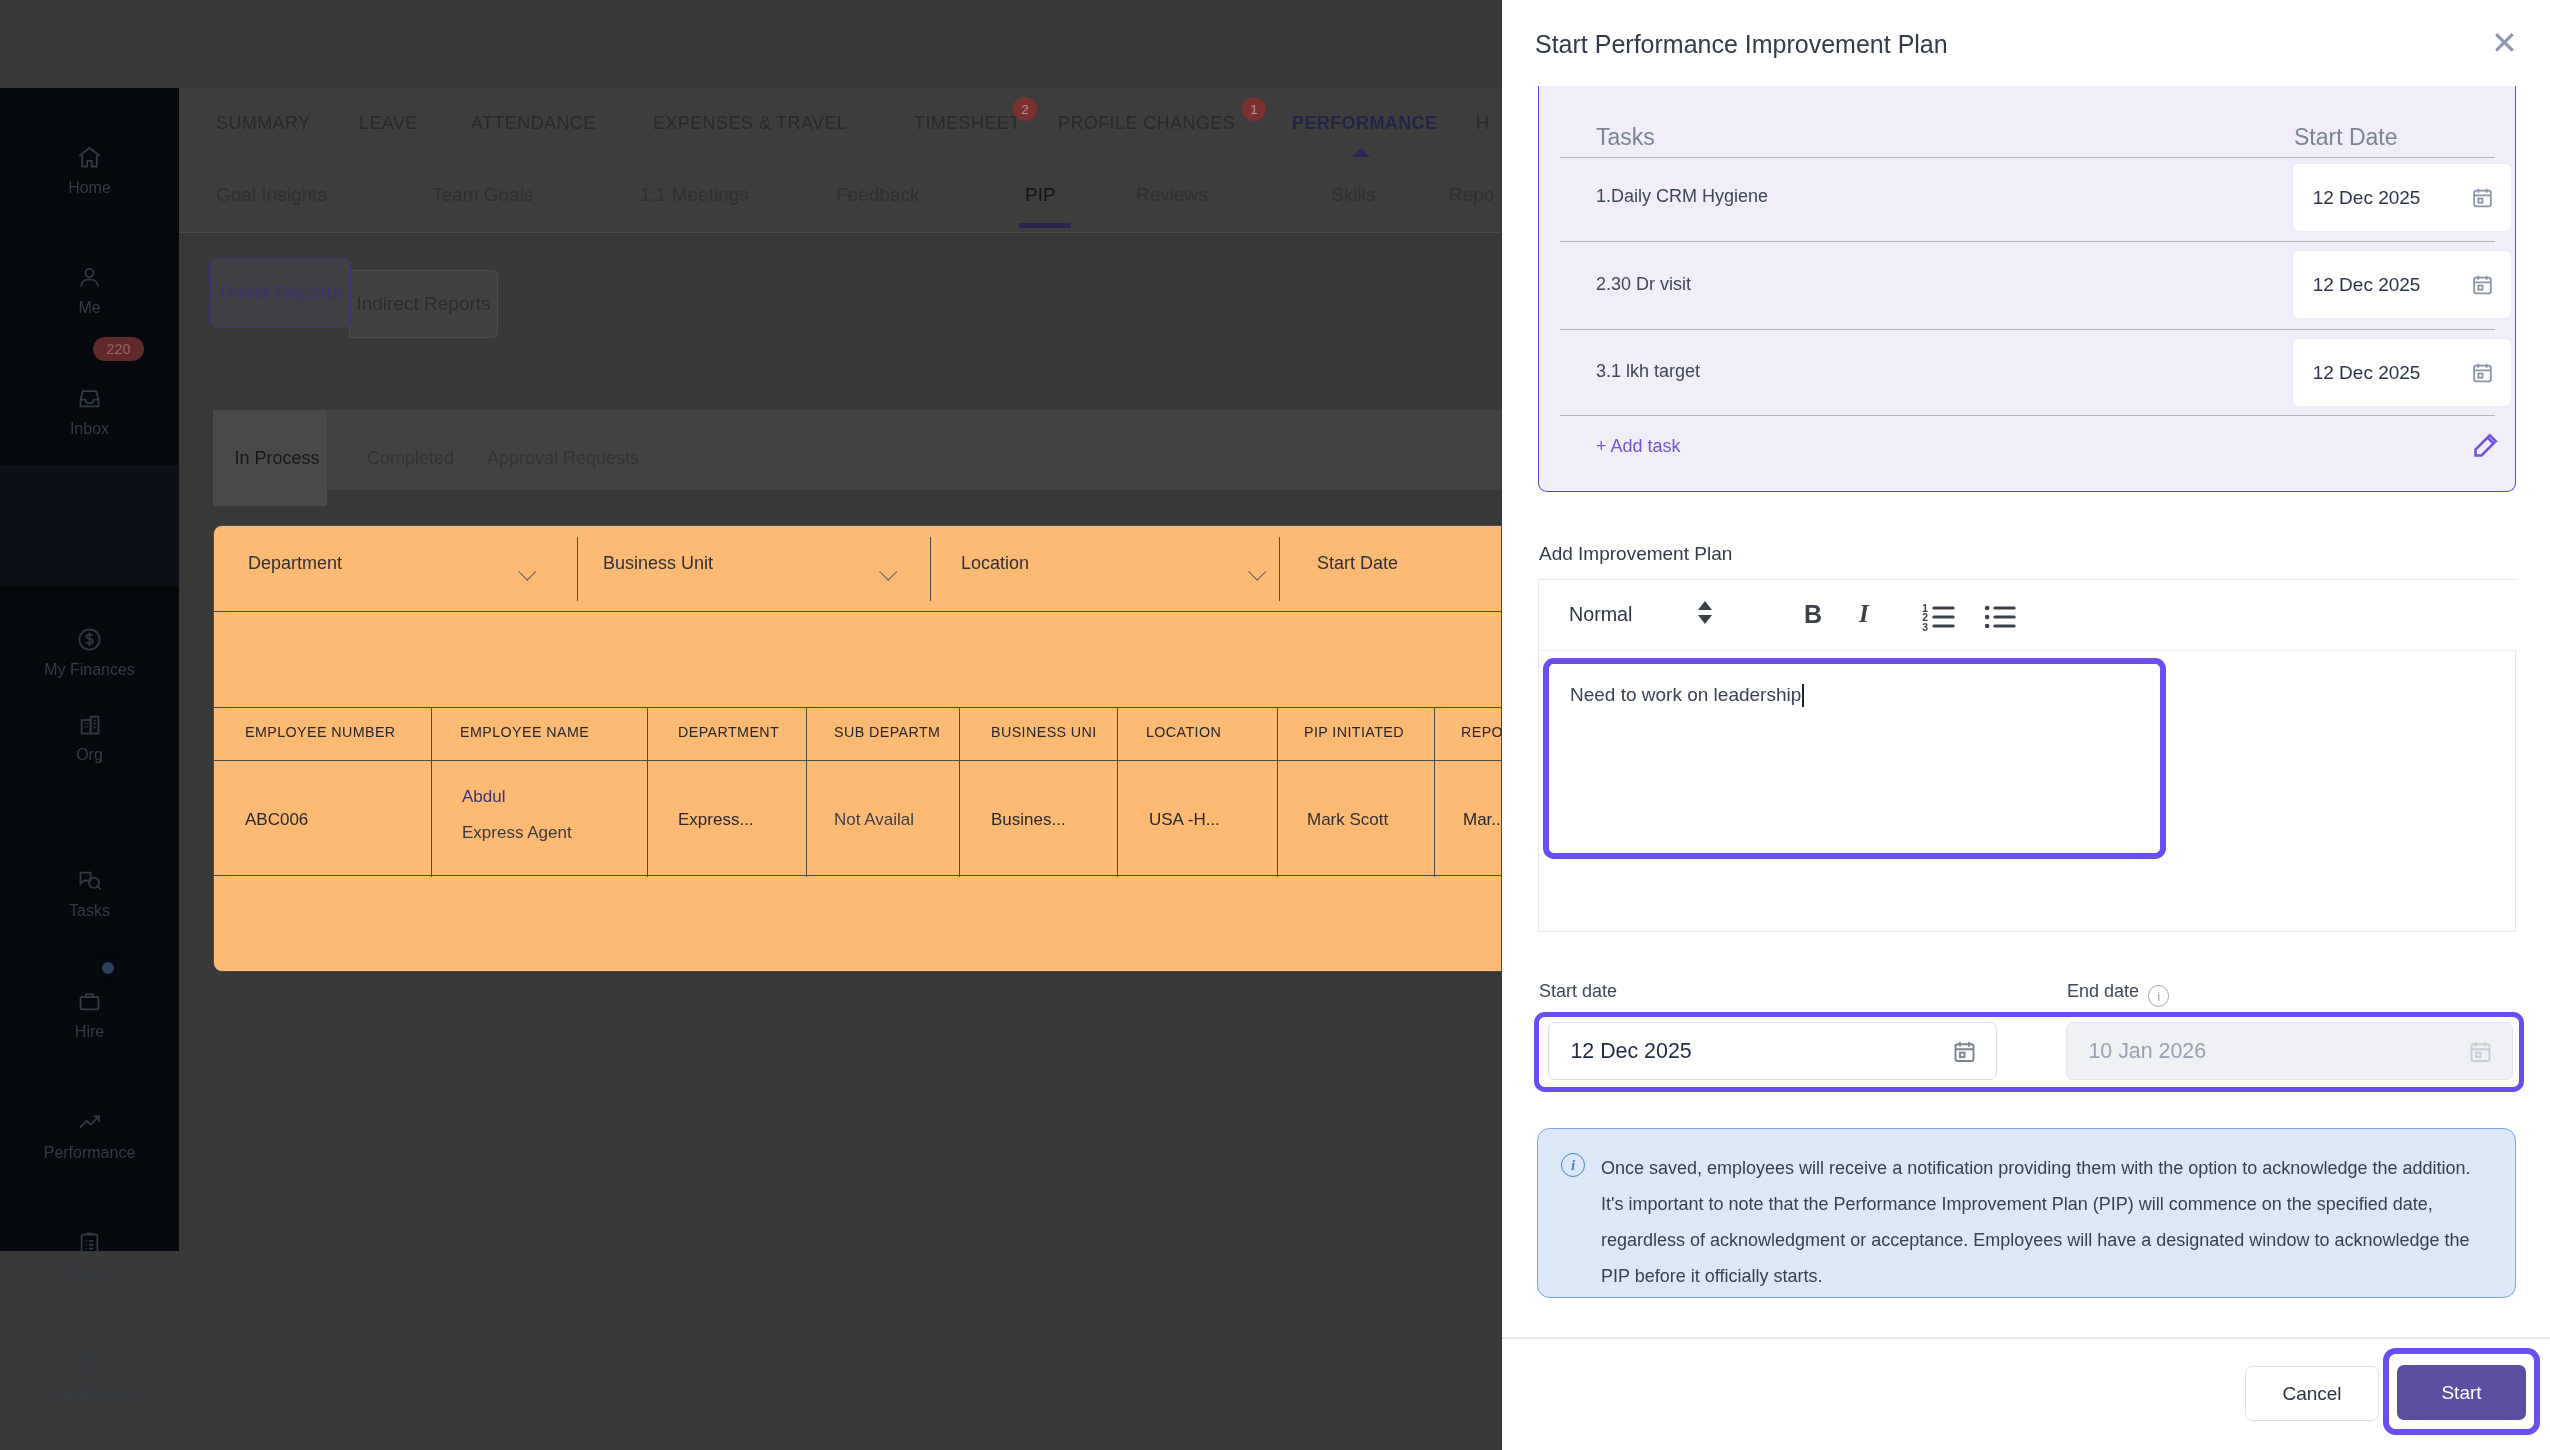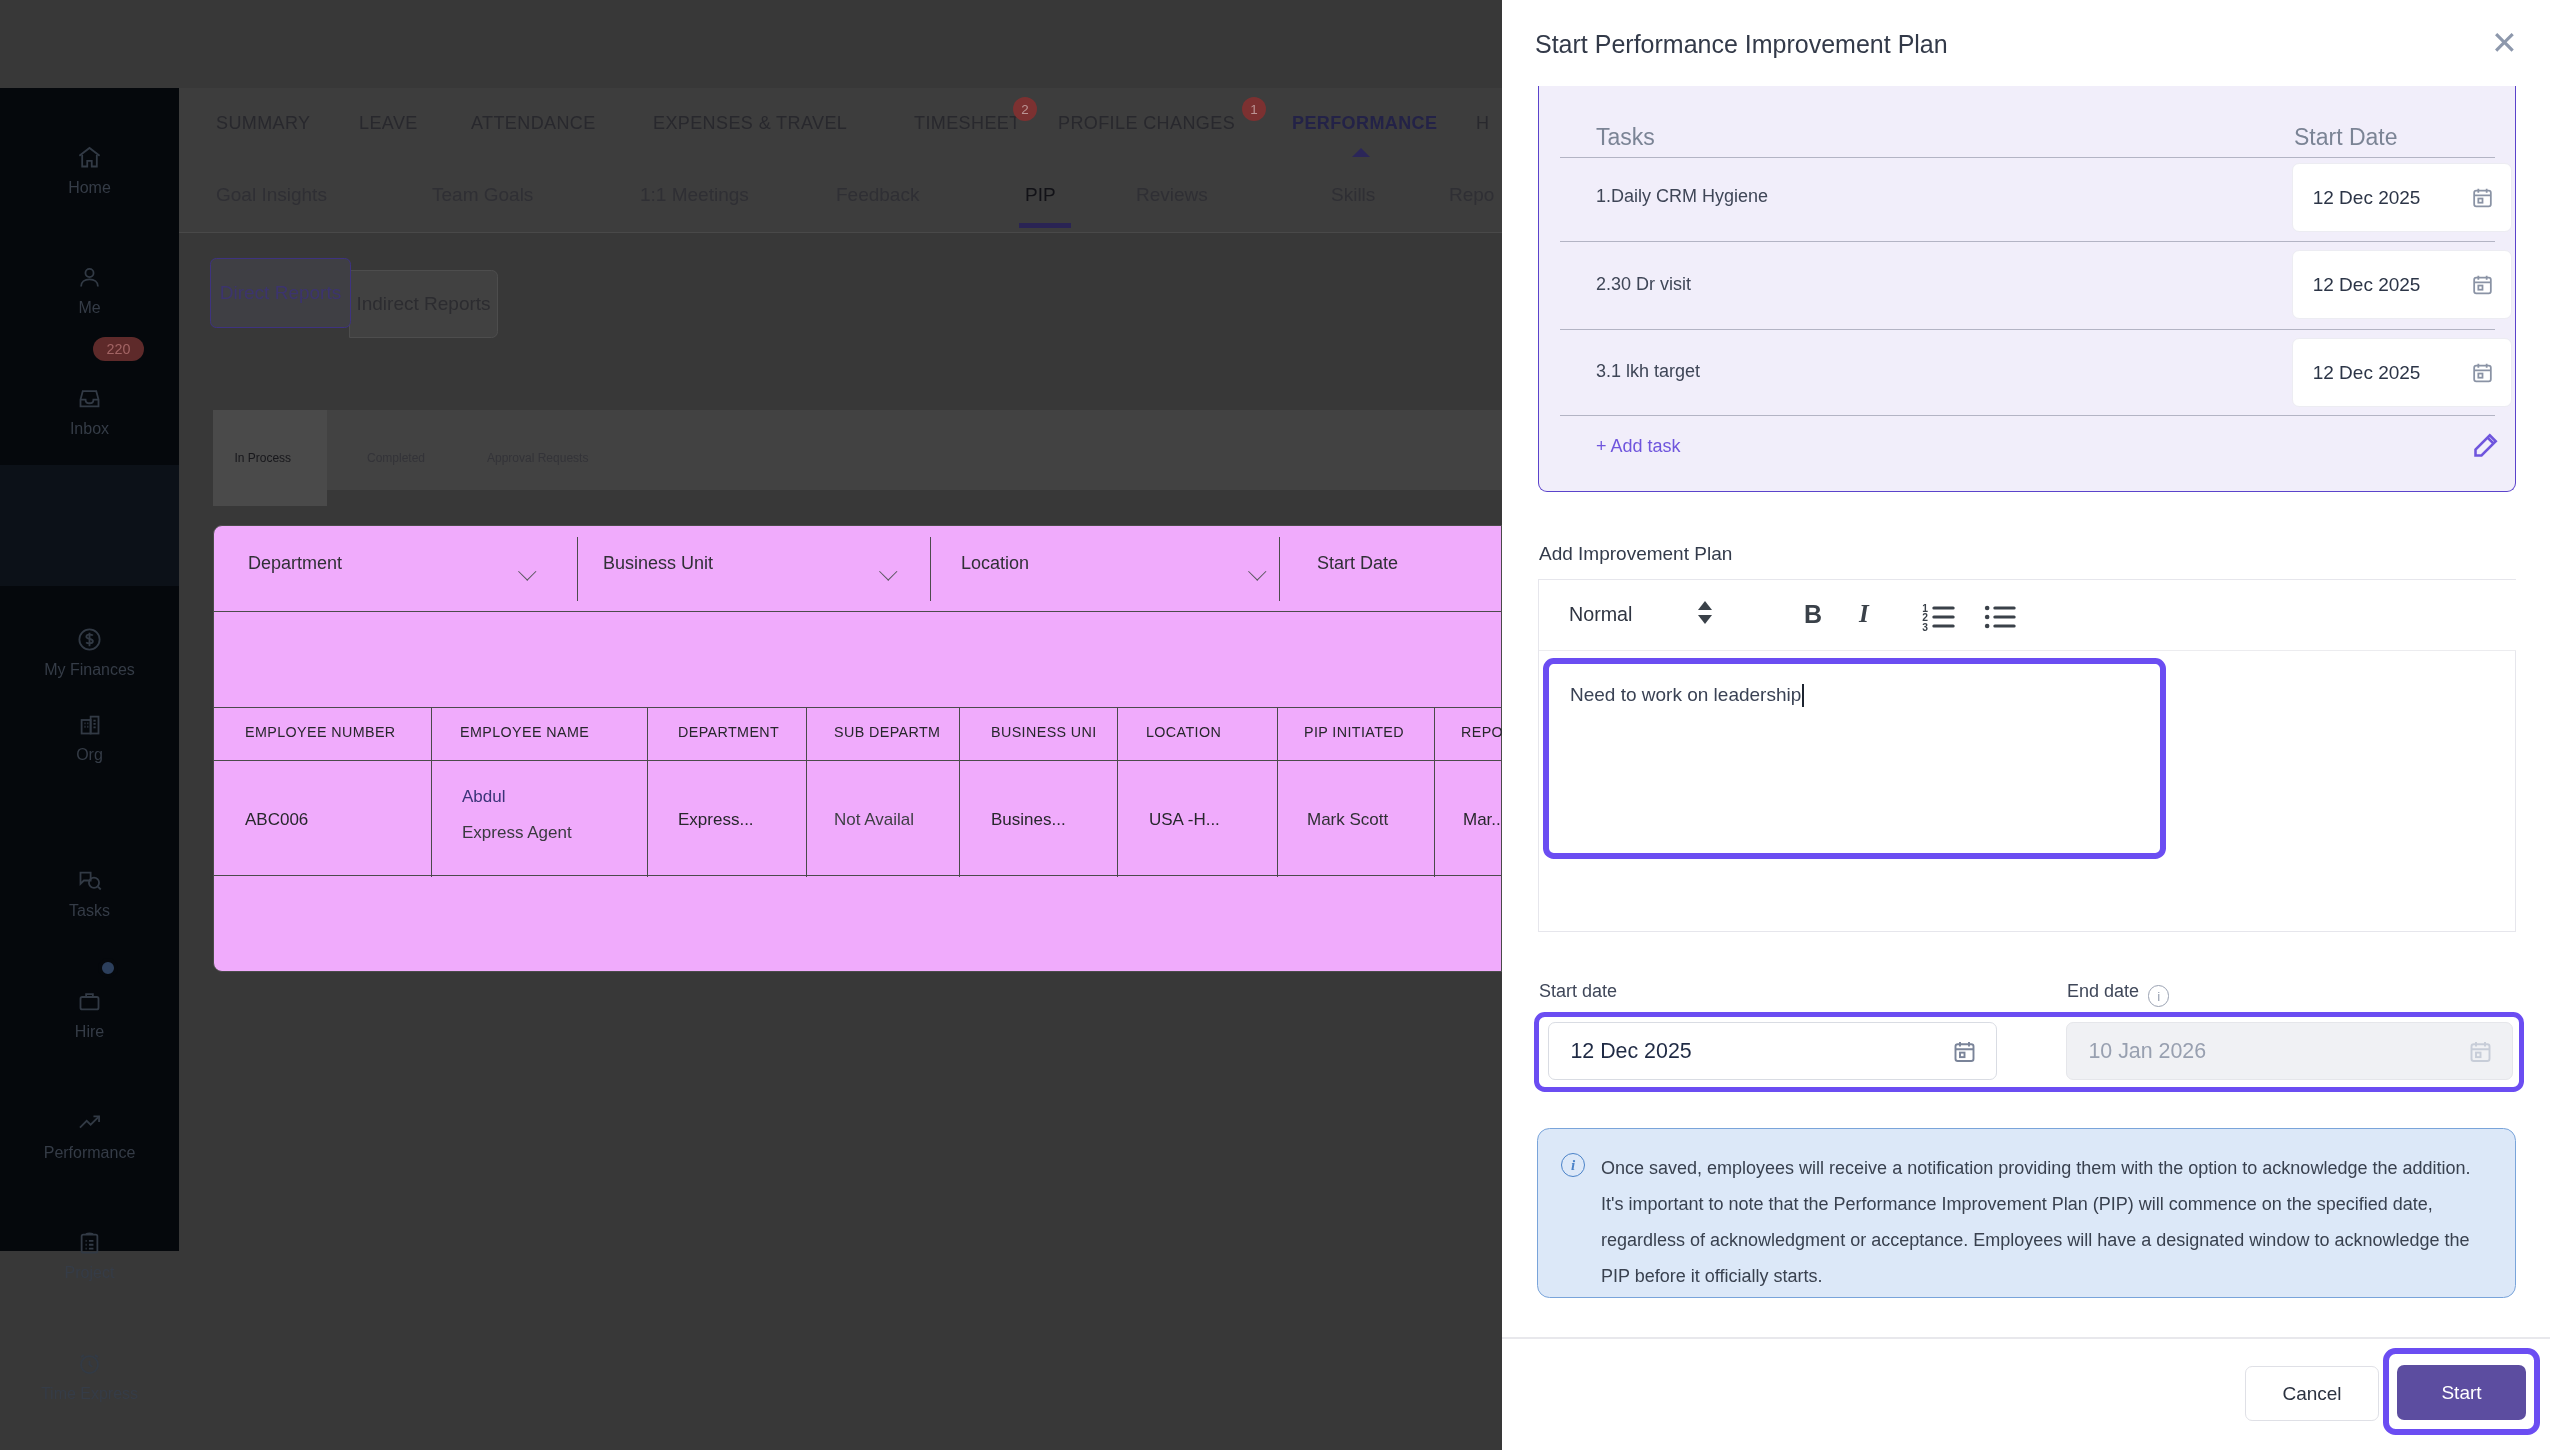--- a/index.html
+++ b/index.html
@@ -40,23 +40,23 @@
   .side-item svg { stroke:#323a45; }
   .side-active-bg { position:absolute; left:0; top:377px; width:179px; height:121px; background:#0c1118; }
   .inbox-badge { position:absolute; left:93px; top:249px; min-width:51px; height:24px; border-radius:12.5px; background:#5e2a2a; color:#a26464; font-size:14.3px; display:flex; align-items:center; justify-content:center; padding:0 9px; }
   .hire-dot { position:absolute; left:98px; top:870px; width:19.7px; height:19.7px; border-radius:50%; background:#2c3f5c; border:4.5px solid #05080c; }
 
   
   .seg-btn { position:absolute; display:flex; align-items:center; justify-content:center; font-size:19px; }
   .seg-direct { left:210px; top:258px; width:141px; height:70px; background:#3f3f44; border:1.8px solid #3e3380; border-radius:6.3px; color:#3c346e; z-index:2; }
   .seg-indirect { left:349px; top:270px; width:149px; height:68px; background:#414141; border:0.9px solid #4d4d4d; border-radius:0 6.3px 6.3px 0; color:#2c2c30; }
   .tabs-strip { position:absolute; left:213px; top:410px; width:1289px; height:80px; background:#424242; border-radius:7.1px 0 0 0; }
-  .tab-item { position:absolute; top:0; height:96px; display:flex; align-items:center; font-size:12px; color:#333338; }
+  .tab-item { position:absolute; top:0; height:96px; display:flex; align-items:center; font-size:18px; color:#333338; }
   .tab-item.active { background:#4a4a4a; color:#17171b; font-weight:500; }
-  .card { position:absolute; left:213px; top:525px; width:1289px; height:447px; background:#f0abfc; border:0.9px solid #4a4a4a; border-radius:9px 0 0 9px;text-decoration:underline; }
+  .card { position:absolute; left:213px; top:525px; width:1289px; height:447px; background:#fdba74; border:0.9px solid #4a4a4a; border-radius:9px 0 0 9px;text-decoration:underline; }
   .filter-label { position:absolute; top:27px; font-size:18px; color:#303036; }
   .chev { position:absolute; top:39px; width:12.5px; height:12.5px; border-right:1.8px solid #56565c; border-bottom:1.8px solid #56565c; transform:rotate(45deg); }
   .filter-divider { position:absolute; top:10.7px; width:0.9px; height:64px; background:#4c4c4c; }
   .filter-bottom { position:absolute; left:0; top:85px; width:1289px; height:0.9px; background:#4c4c4c; }
   .thead-row { position:absolute; left:0; top:181px; width:1289px; height:54px; border-top:0.9px solid #4b4b4b; border-bottom:0.9px solid #4b4b4b; }
   .th { position:absolute; top:16px; font-size:14.3px; font-weight:500; letter-spacing:0.4px; color:#27272c; white-space:nowrap; }
   .trow { position:absolute; left:0; top:234px; width:1289px; height:116px; border-bottom:0.9px solid #4b4b4b; }
   .td { position:absolute; font-size:17px; color:#27272c; white-space:nowrap; }
   .col-line { position:absolute; top:181px; width:0.9px; height:170px; background:#4a4a4a; }
 

